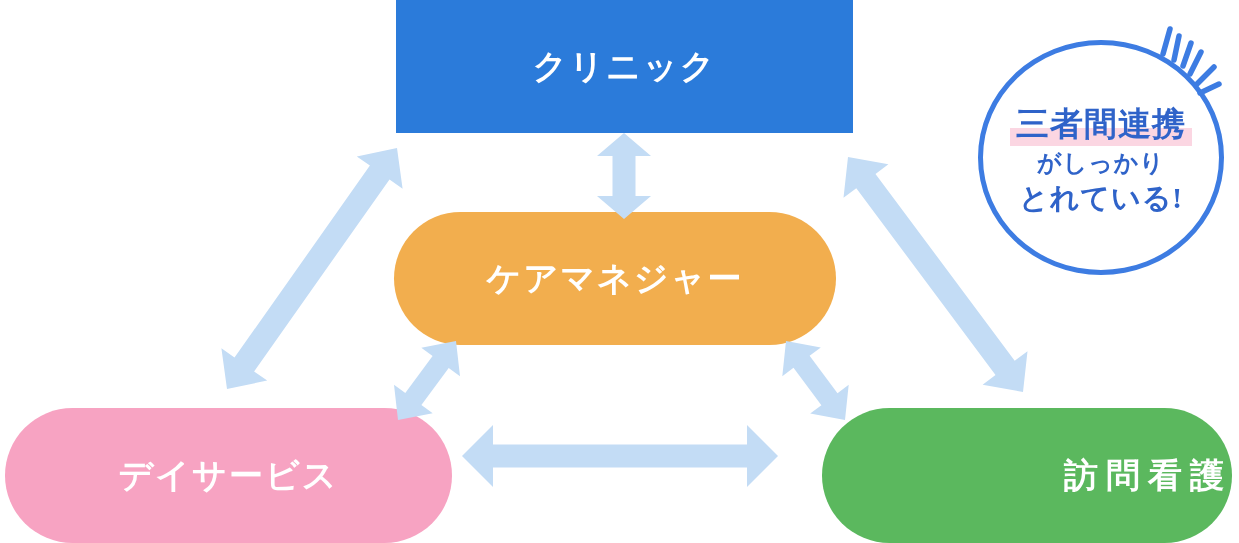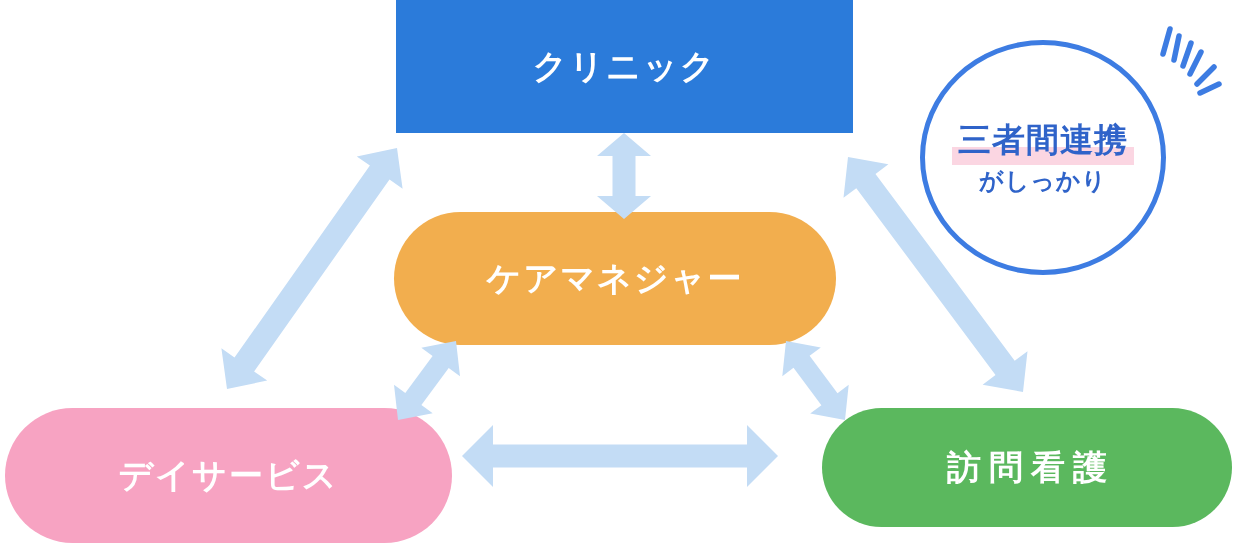--- a/index.html
+++ b/index.html
@@ -6,21 +6,21 @@
     margin: 0;
     padding: 0;
     background: #ffffff;
   }
   .stage {
     position: relative;
     width: 1239px;
     height: 543px;
     overflow: hidden;
     background: #ffffff;
-    font-family: Liberation Mono, monospace;
+    font-family: Liberation Serif, serif;
   }
   .node {
     position: absolute;
     display: flex;
     align-items: center;
     justify-content: center;
     color: var(--label-white, #ffffff);
     font-weight: 700;
     font-size: 34px;
     letter-spacing: 2px;
@@ -35,36 +35,37 @@
     border-radius: 67px;
     background: var(--caremanager-orange, #f2ae4e);
   }
   .node-dayservice {
     left: 5px; top: 408px; width: 447px; height: 135px;
     border-radius: 68px;
     background: var(--dayservice-pink, #f7a3c2);
     text-align: right;
   }
   .node-homenursing {
-    left: 822px; top: 408px; width: 410px; height: 119px;
+    left: 822px; top: 408px; width: 410px; height: 135px;
     border-radius: 68px;
     background: var(--homenursing-green, #5bb85e);
     letter-spacing: 8px;
+    justify-content: flex-end;
   }
   .node-homenursing .node-label { margin-left: 8px; }
   .arrows-layer {
     position: absolute;
     left: 0; top: 0;
     width: 1239px; height: 543px;
     z-index: 2;
     pointer-events: none;
   }
   .badge {
     position: absolute;
-    left: 920px; top: 40px;
+    left: 978px; top: 40px;
     width: 246px; height: 235px;
     border: 5px solid var(--badge-blue, #3d7ce2);
     border-radius: 50%;
     box-sizing: border-box;
     display: flex;
     flex-direction: column;
     align-items: center;
     justify-content: center;
     gap: 4px;
     color: var(--badge-text-blue, #2f63c9);
@@ -108,20 +109,21 @@
     <span class="node-label">デイサービス</span>
   </div>
 
   <div class="node node-homenursing">
     <span class="node-label">訪問看護</span>
   </div>
 
   <div class="badge">
     <span class="badge-line1">三者間連携</span>
     <span class="badge-line2">がしっかり</span>
+    <span class="badge-line3">とれている!</span>
   </div>
 
   <svg class="arrows-layer" width="1239" height="543" viewBox="0 0 1239 543" xmlns="http://www.w3.org/2000/svg">
     <g id="edge-arrows">
         <polygon points="624.0,133.0 597.0,156.0 612.5,156.0 612.5,196.0 597.0,196.0 624.0,219.0 651.0,196.0 635.5,196.0 635.5,156.0 651.0,156.0" fill="#c3dcf5"></polygon>
         <polygon points="397.0,148.0 356.8,156.4 369.9,165.6 234.5,357.6 221.4,348.3 227.0,389.0 267.2,380.6 254.1,371.4 389.5,179.4 402.6,188.7" fill="#c3dcf5"></polygon>
         <polygon points="848.0,157.0 843.5,197.8 856.3,188.2 995.5,375.1 982.6,384.7 1023.0,392.0 1027.5,351.2 1014.7,360.8 875.5,173.9 888.4,164.3" fill="#c3dcf5"></polygon>
         <polygon points="456.0,341.0 421.3,347.8 432.6,356.0 405.3,393.1 394.0,384.8 398.0,420.0 432.7,413.2 421.4,405.0 448.7,367.9 460.0,376.2" fill="#c3dcf5"></polygon>
         <polygon points="786.0,341.0 782.3,376.2 793.5,367.8 821.4,405.2 810.2,413.5 845.0,420.0 848.7,384.8 837.5,393.2 809.6,355.8 820.8,347.5" fill="#c3dcf5"></polygon>
         <polygon points="462.0,456.0 493.0,487.0 493.0,467.5 747.0,467.5 747.0,487.0 778.0,456.0 747.0,425.0 747.0,444.5 493.0,444.5 493.0,425.0" fill="#c3dcf5"></polygon>

